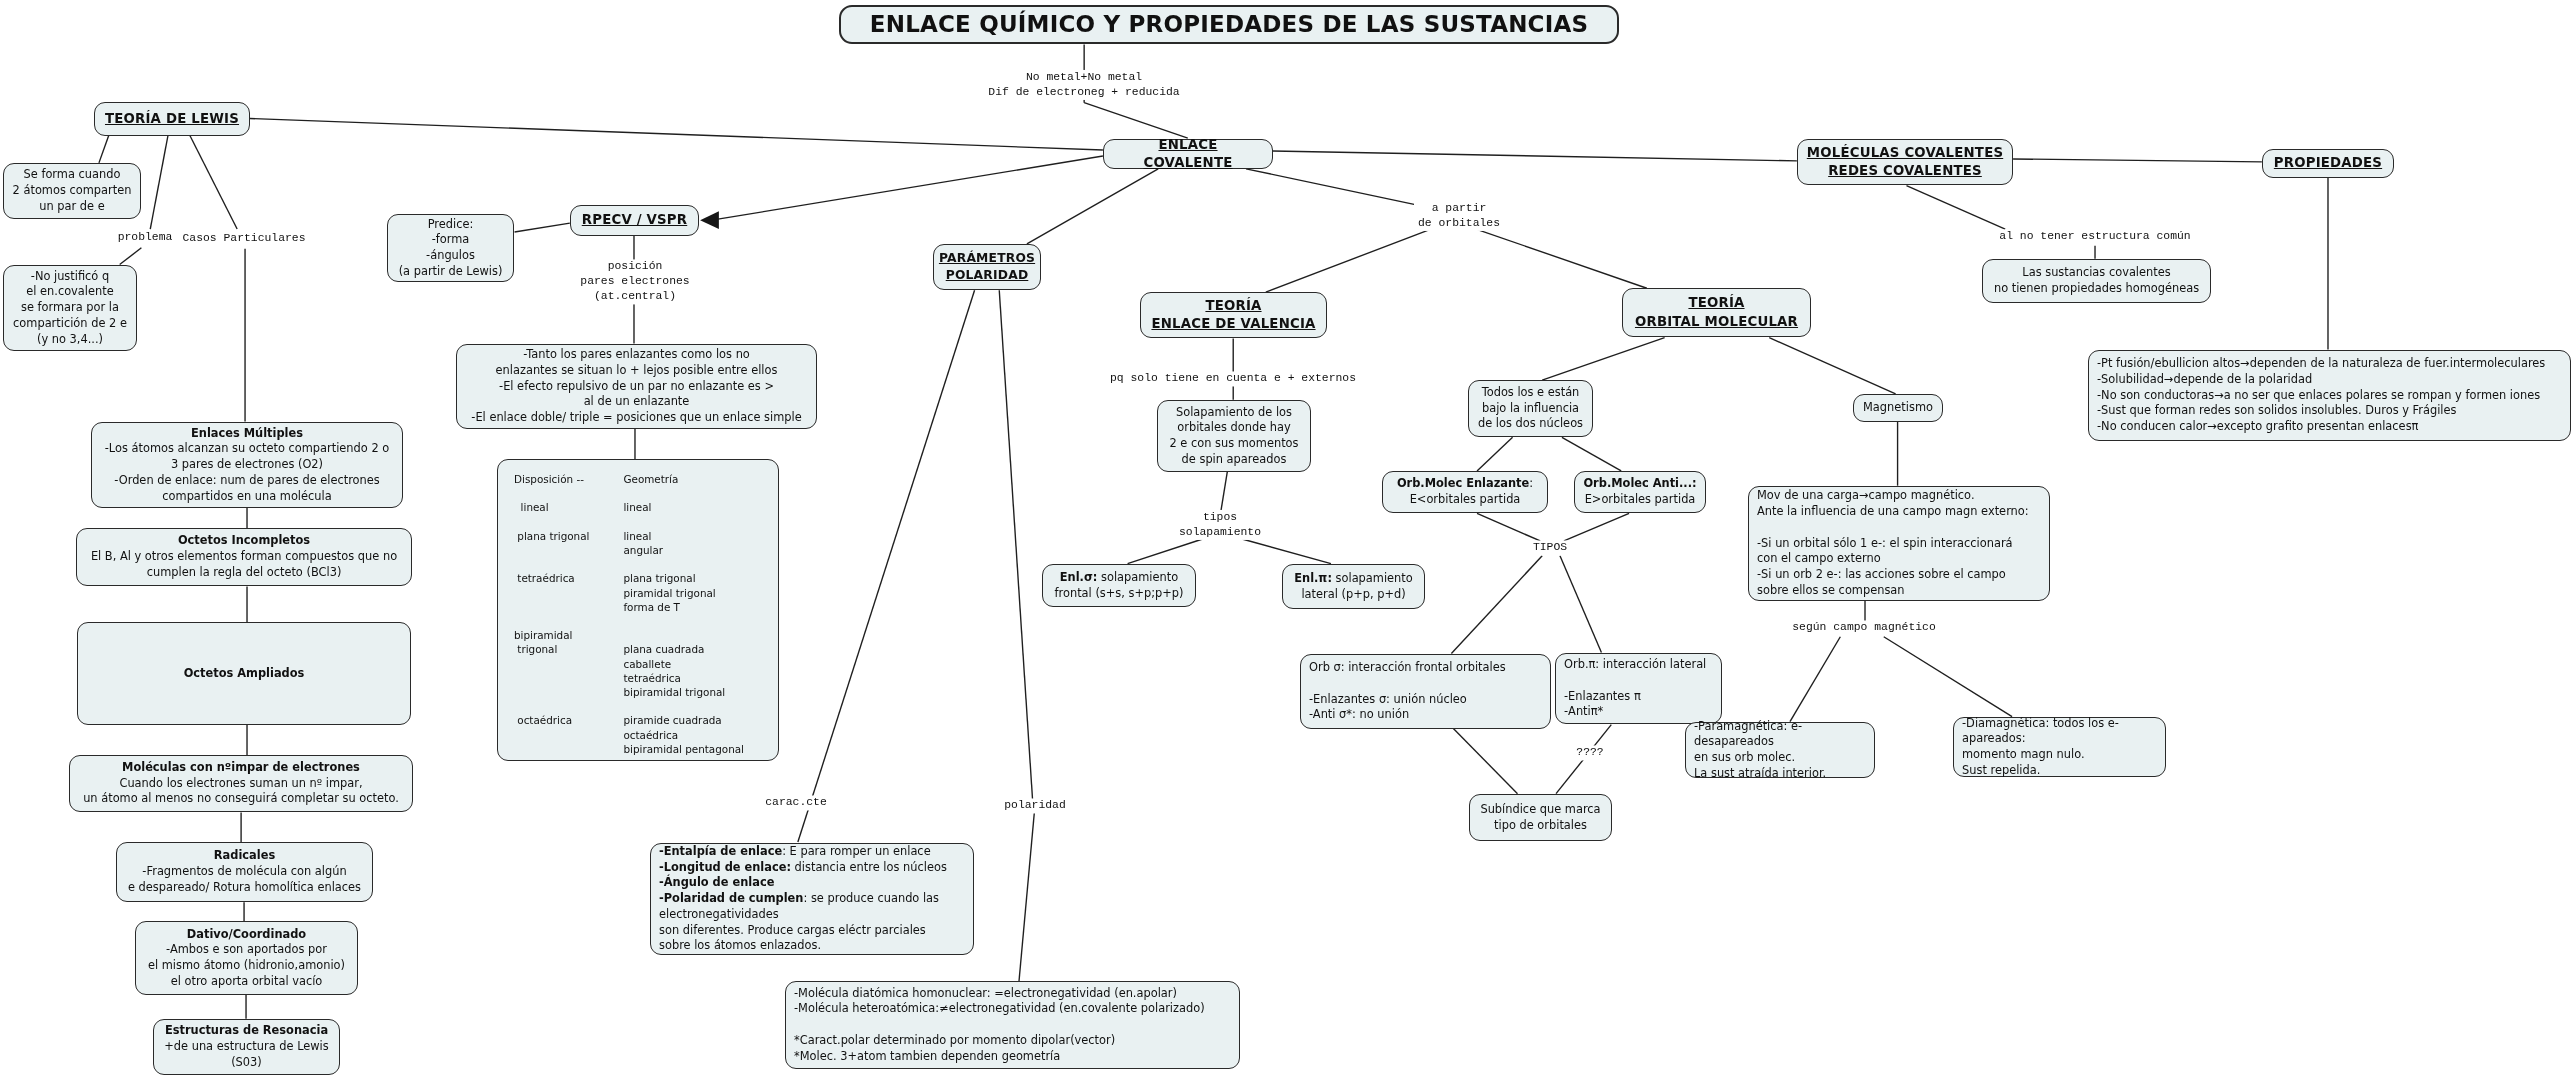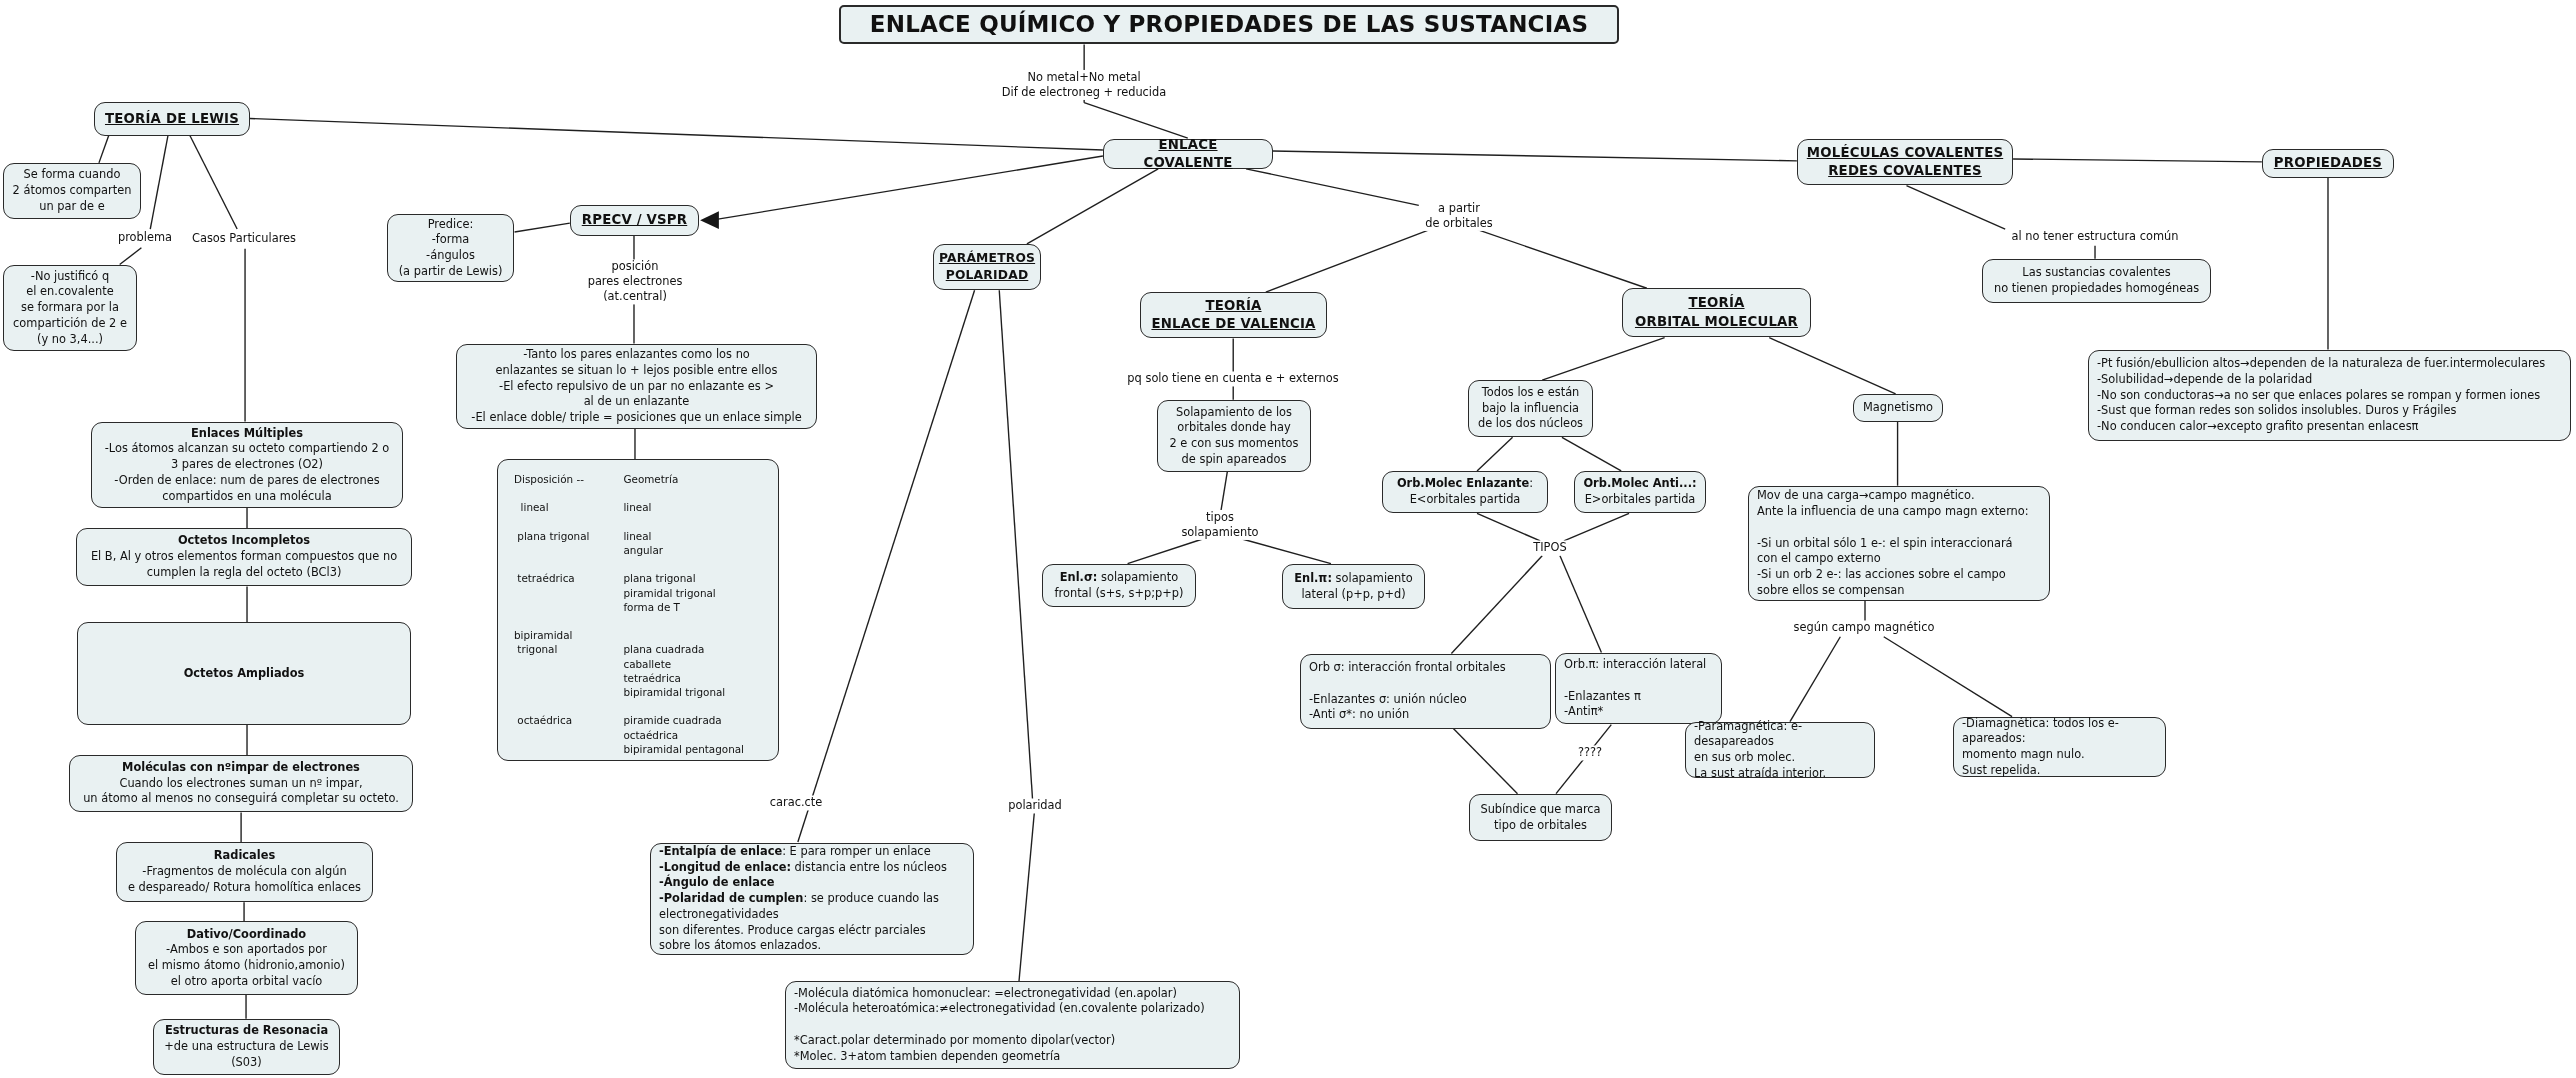--- a/index.html
+++ b/index.html
@@ -18,26 +18,26 @@
     background:var(--node-fill);border:1.5px solid var(--node-border);border-radius:11px;
     display:flex;flex-direction:column;justify-content:center;align-items:center;
     text-align:center;padding:3px 8px;font-size:11.4px;line-height:1.38;
   }
   .node.left{align-items:flex-start;text-align:left;}
   .node-body{white-space:pre-line;}
   .node-title{font-weight:bold;white-space:pre-line;}
   .hdr{font-weight:bold;font-size:13.3px;white-space:pre-line;letter-spacing:0.2px;text-decoration:underline;}
   .hdr-sm{font-size:12.3px;text-align:center;}
   .main-title{
-    font-weight:bold;font-size:23px;letter-spacing:0.2px;border-width:2px;border-radius:5px;
+    font-weight:bold;font-size:23px;letter-spacing:0.2px;border-width:2px;border-radius:13px;
   }
   .elabel{
     position:absolute;z-index:2;transform:translate(-50%,-50%);
     background:var(--background);white-space:pre-line;text-align:center;
-    font-size:11.4px;line-height:1.32;padding:0 4px;
+    font-size:11.4px;line-height:1.32;padding:0 4px;font-family:Liberation Mono, monospace;
   }
   .tablebox{flex-direction:row;justify-content:flex-start;align-items:flex-start;gap:34px;padding:12px 6px 12px 16px;}
   .tcol{white-space:pre;font-size:10.4px;line-height:14.2px;}
 </style>
 </head>
 <body>
 
 <div class="canvas">
 
   <svg class="wires" width="2576" height="1078" viewBox="0 0 2609 1092">

